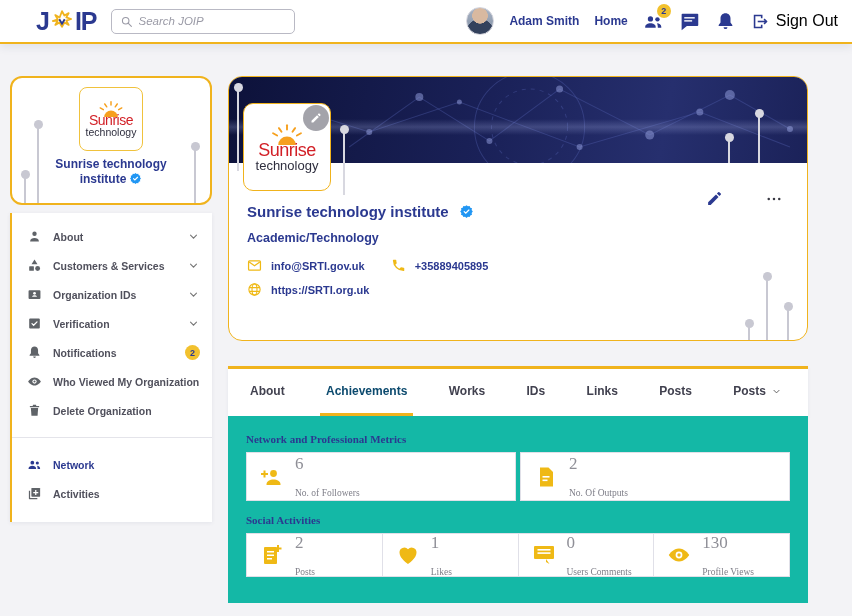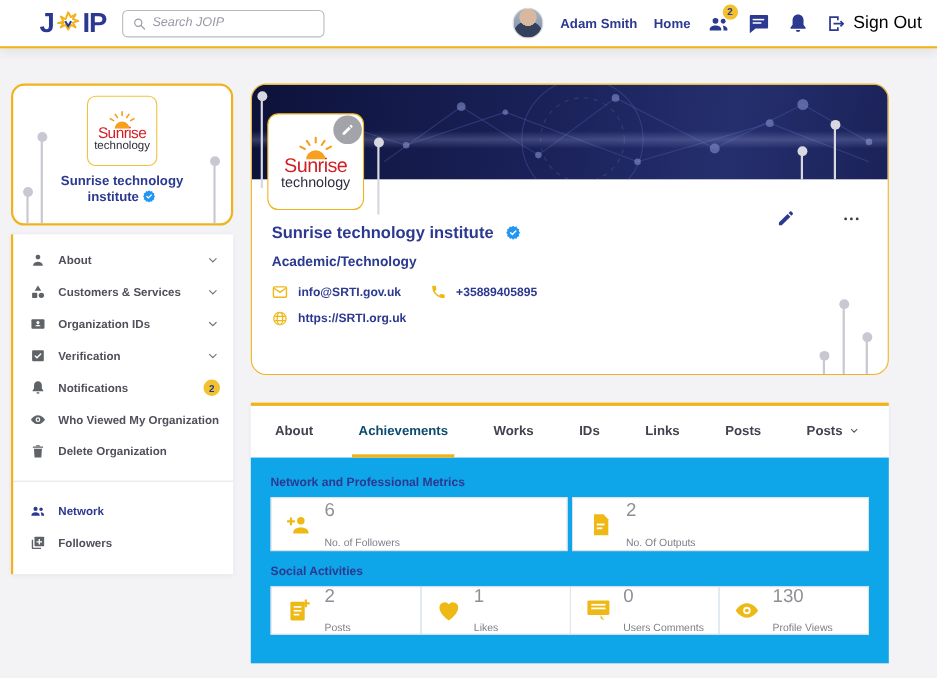--- a/index.html
+++ b/index.html
@@ -116,21 +116,21 @@
   
   .tabs { margin-top:25px; background:#fff; border-top:3px solid #f0b31d; height:50px;
           display:flex; align-items:stretch; justify-content:space-between;
           padding:0 20px 0 16px; box-shadow:0 2px 4px rgba(40,45,90,.06); }
   .tab { display:flex; align-items:center; gap:5px; font-size:12px; font-weight:700;
          color:#41414f; border-bottom:3px solid transparent; padding:0 6px; cursor:pointer; }
   .tab.active { color:#0c4a6e; border-bottom-color:#f0b31d; }
   .tab .chev { width:11px; height:11px; color:#555; }
 
   
-  .metrics { background:#0ea5e9; padding:17px 18px 0 18px; height:187px; }
+  .metrics { background:#14b8a6; padding:17px 18px 0 18px; height:187px;font-family:Liberation Serif, serif; }
   .sec-title { font-size:11px; font-weight:700; color:#2b3990; margin-bottom:7px; }
   .m-row { display:flex; gap:4px; }
   .metric-card { background:#fff; border:1px solid #e0e0e8; flex:1; display:flex;
                  align-items:center; gap:11px; padding:8px 13px; position:relative;
                  height:49px; }
   .metric-card .icon { width:24px; height:24px; color:#efb915; flex:none; }
   .metric-card .stack { display:flex; flex-direction:column; }
   .metric-card .val { font-size:17px; color:#8f8f97; line-height:1; }
   .metric-card .val .unit { font-size:9.5px; margin-left:3px; }
   .metric-card .lab { font-size:9.5px; color:#7e7e88; margin-top:16px; }
@@ -345,21 +345,21 @@
               <span class="lbl">Network</span>
             </div>
             <div class="menu-item">
               <span class="icon">
                 <svg viewBox="0 0 24 24" fill="currentColor">
                   <path d="M8 3h12a1 1 0 011 1v12a1 1 0 01-1 1H8a1 1 0 01-1-1V4a1 1 0 011-1z"></path>
                   <path d="M13 6.5h2v3h3v2h-3v3h-2v-3h-3v-2h3z" fill="#fff"></path>
                   <path d="M3 7.5h2V19h11.5v2H4a1 1 0 01-1-1z"></path>
                 </svg>
               </span>
-              <span class="lbl">Followers</span>
+              <span class="lbl">Activities</span>
             </div>
           </div>
       </nav>
     </aside>
 
     <main>
 
       <section class="org-card">
         <div class="cover">
           <svg class="art" viewBox="0 0 577 86" preserveAspectRatio="none">

